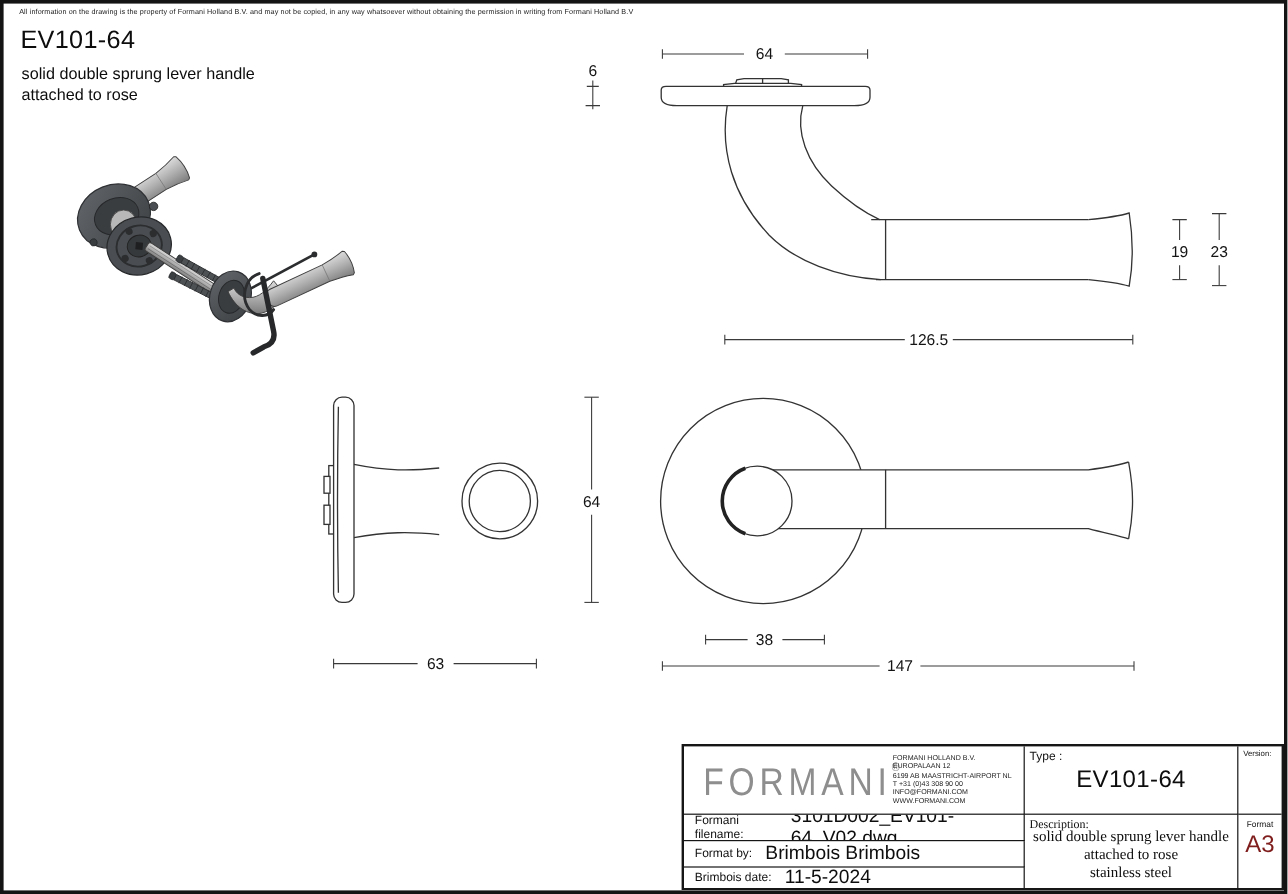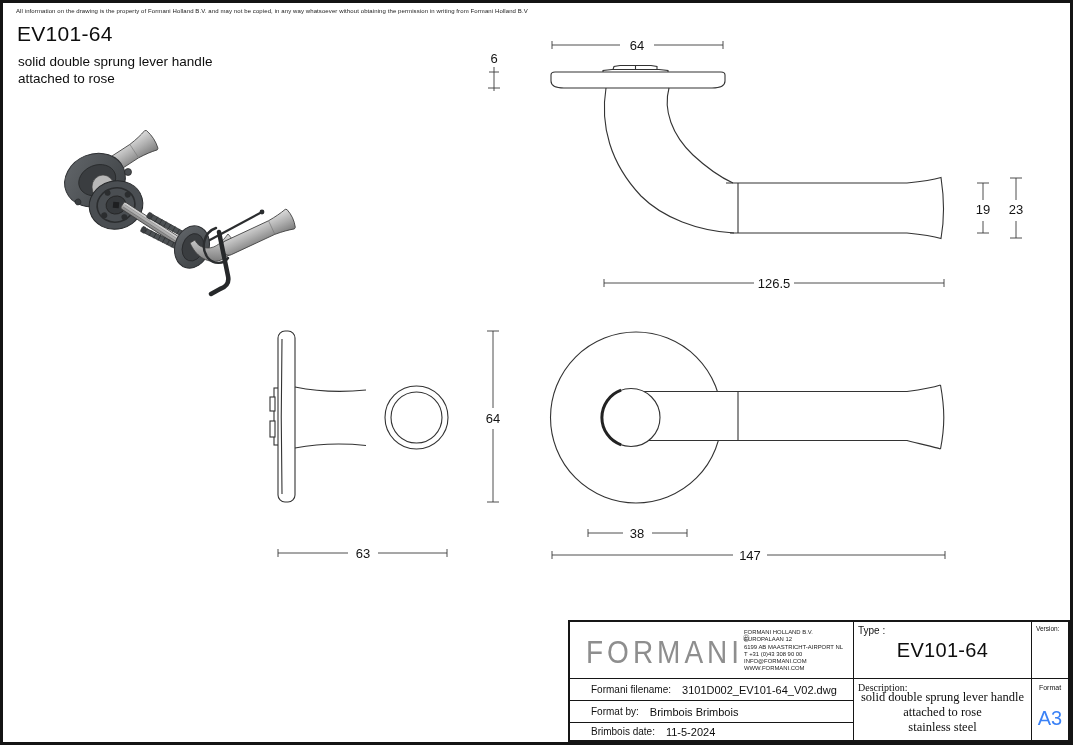--- a/index.html
+++ b/index.html
@@ -29,26 +29,26 @@
   .c-date { grid-column:1; grid-row:4; border-bottom:none; }
   .c-desc { grid-column:2; grid-row:2 / 5; border-bottom:none;font-family:Liberation Serif, serif; }
   .c-format { grid-column:3; grid-row:2 / 5; border-right:none; border-bottom:none; }
   .tb-label { font-size:10px; color:#111; }
   .corner-label { position:absolute; left:4px; top:3px; }
   .logo { position:absolute; left:16px; top:11px; font-size:28px; color:#8e8e8e;
           letter-spacing:4px; transform:scaleY(1.15); transform-origin:left top; white-space:nowrap; }
   .logo .reg { font-size:9px; letter-spacing:0; vertical-align:18px; }
   .addr { position:absolute; left:174px; top:7px; font-size:5.9px; line-height:7.3px; color:#222; }
   .type-value { margin-top:17px; text-align:center; font-size:20px; color:#0d0d0d; letter-spacing:.3px; }
-  .kv-row { display:flex; align-items:center; height:100%; padding-left:21px; }
-  .kv-row .val { margin-left:11px; font-size:11px; color:#0d0d0d; }
+  .kv-row { display:flex; align-items:center; height:100%; padding-left:9px; }
+  .kv-row .val { margin-left:11px; font-size:16px; color:#0d0d0d; }
   .desc-value { margin-top:11px; text-align:center; font-size:12.5px; line-height:15px;
                 white-space:pre-line; color:#0d0d0d; }
   .format-label { text-align:center; margin-top:5px; font-size:7px; color:#111; }
-  .format-value { text-align:center; font-size:20px; margin-top:16px; color:#3b82f6; }
+  .format-value { text-align:center; font-size:20px; margin-top:2px; color:#7f1d1d; }
 </style>
 </head>
 <body>
 
 <div class="page">
 
   <div class="disclaimer">All information on the drawing is the property of Formani Holland B.V. and may not be copied, in any way whatsoever without obtaining the permission in writing from Formani Holland B.V</div>
 
   <div class="drawing-title">EV101-64</div>
 

